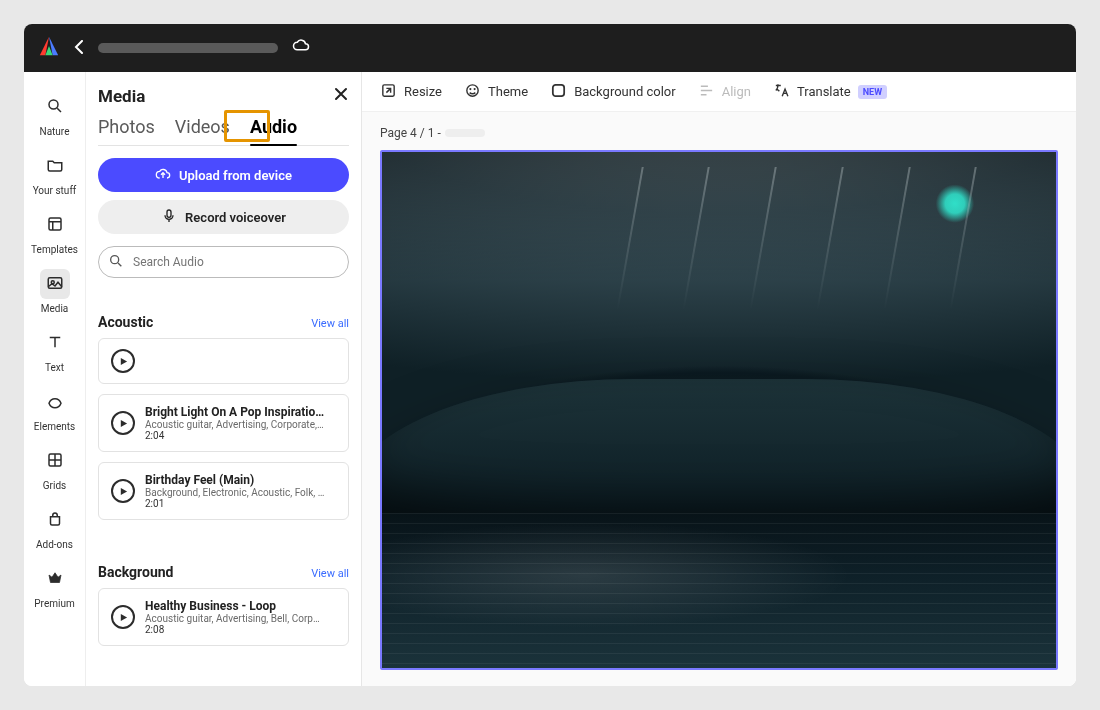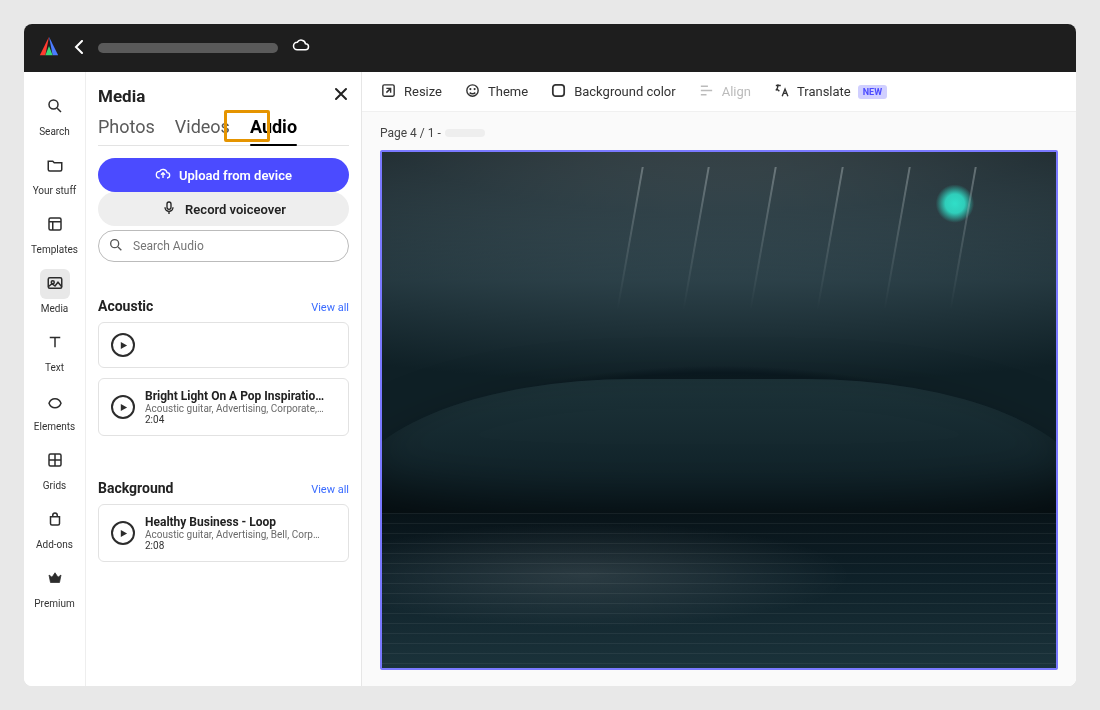--- a/index.html
+++ b/index.html
@@ -48,21 +48,21 @@
   .tab { font-size: 18px; color: #5a5a5a; padding: 0 0 8px 0; cursor: pointer; position: relative; }
   .tab.active { color: #000; font-weight: 700; }
   .tab.active::after {
     content: ""; position: absolute; left: 0; right: 0; bottom: -1px; height: 2px; background: #000; border-radius: 1px;
   }
   .tab-highlight-box {
     position: absolute; top: -6px; height: 32px; border: 3px solid #e59400; border-radius: 2px;
     left: 126px; width: 46px; pointer-events: none;
   }
 
-  .btn { display:flex; align-items:center; justify-content:center; gap:8px; border-radius: 18px; height: 34px; font-size: 13px; font-weight: 600; cursor: pointer; border:none; width:100%; }
+  .btn { display:flex; align-items:center; justify-content:center; gap:8px; border-radius: 18px; height: 34px; font-size: 13px; font-weight: 600; cursor: pointer; border:none; width:100%; margin-bottom: 8px; }
   .btn-primary { background: #4b4bff; color: #fff; }
   .btn-secondary { background: #eeeeee; color: #222; }
 
   .search-wrap { position: relative; margin: 4px 0 16px 0; }
   .search-input {
     width: 100%; height: 32px; border-radius: 16px; border: 1px solid #bbb;
     padding: 0 12px 0 34px; font-size: 12px; color: #333; outline: none;
   }
   .search-icon-pos { position: absolute; left: 10px; top: 7px; width: 16px; height: 16px; }
 
@@ -165,21 +165,21 @@
   <div class="main">
 
     <div class="rail">
       <div class="rail-item">
         <div class="rail-icon-wrap">
             <span><svg viewBox="0 0 24 24" fill="none" stroke-width="2">
                 <circle cx="10" cy="10" r="6"></circle>
                 <path d="M20 20l-5-5"></path>
               </svg></span>
           </div>
-        <span>Search</span>
+        <span>Nature</span>
       </div>
       <div class="rail-item">
         <div class="rail-icon-wrap">
             <span><svg viewBox="0 0 24 24" fill="none" stroke-width="2">
                 <path d="M3 7h6l2 2h10v9a2 2 0 0 1-2 2H5a2 2 0 0 1-2-2V7z"></path>
               </svg></span>
           </div>
         <span>Your stuff</span>
       </div>
       <div class="rail-item">
@@ -301,20 +301,32 @@
             <svg viewBox="0 0 10 10">
               <path d="M2 1l7 4-7 4z" fill="#2c2c2c"></path>
             </svg>
           </div>
         <div class="track-info">
           <div class="track-title">Bright Light On A Pop Inspiratio…</div>
           <div class="track-tags">Acoustic guitar, Advertising, Corporate, …</div>
           <div class="track-dur">2:04</div>
         </div>
       </div>
+      <div class="track">
+        <div class="play-btn">
+            <svg viewBox="0 0 10 10">
+              <path d="M2 1l7 4-7 4z" fill="#2c2c2c"></path>
+            </svg>
+          </div>
+        <div class="track-info">
+          <div class="track-title">Birthday Feel (Main)</div>
+          <div class="track-tags">Background, Electronic, Acoustic, Folk, …</div>
+          <div class="track-dur">2:01</div>
+        </div>
+      </div>
 
       <div class="section-head" style="margin-top:14px;">
         <div class="section-title">Background</div>
         <div class="view-all">View all</div>
       </div>
 
       <div class="track">
         <div class="play-btn">
             <svg viewBox="0 0 10 10">
               <path d="M2 1l7 4-7 4z" fill="#2c2c2c"></path>

